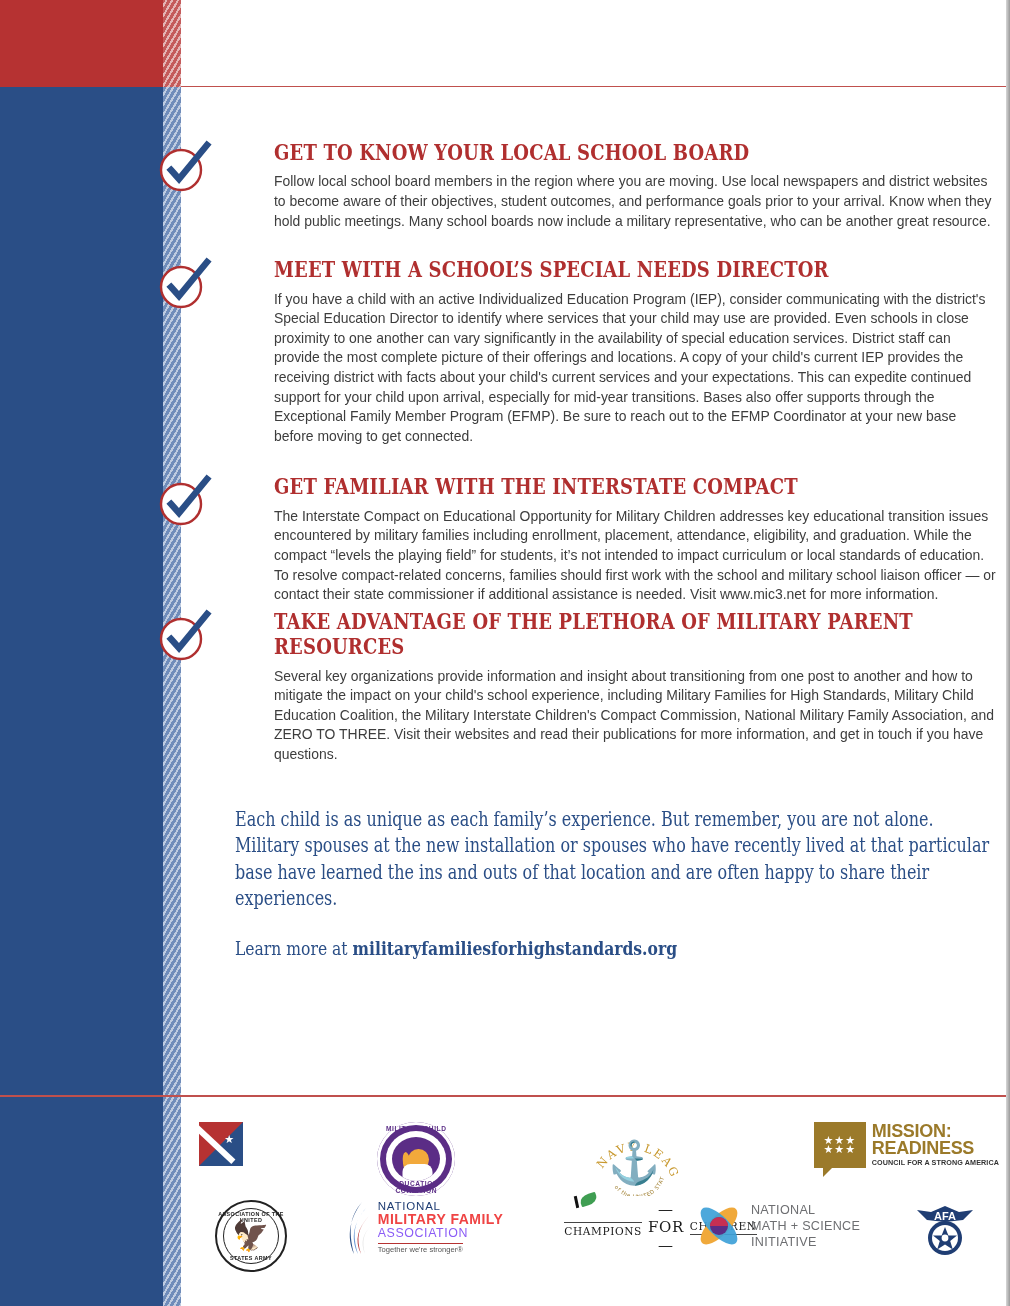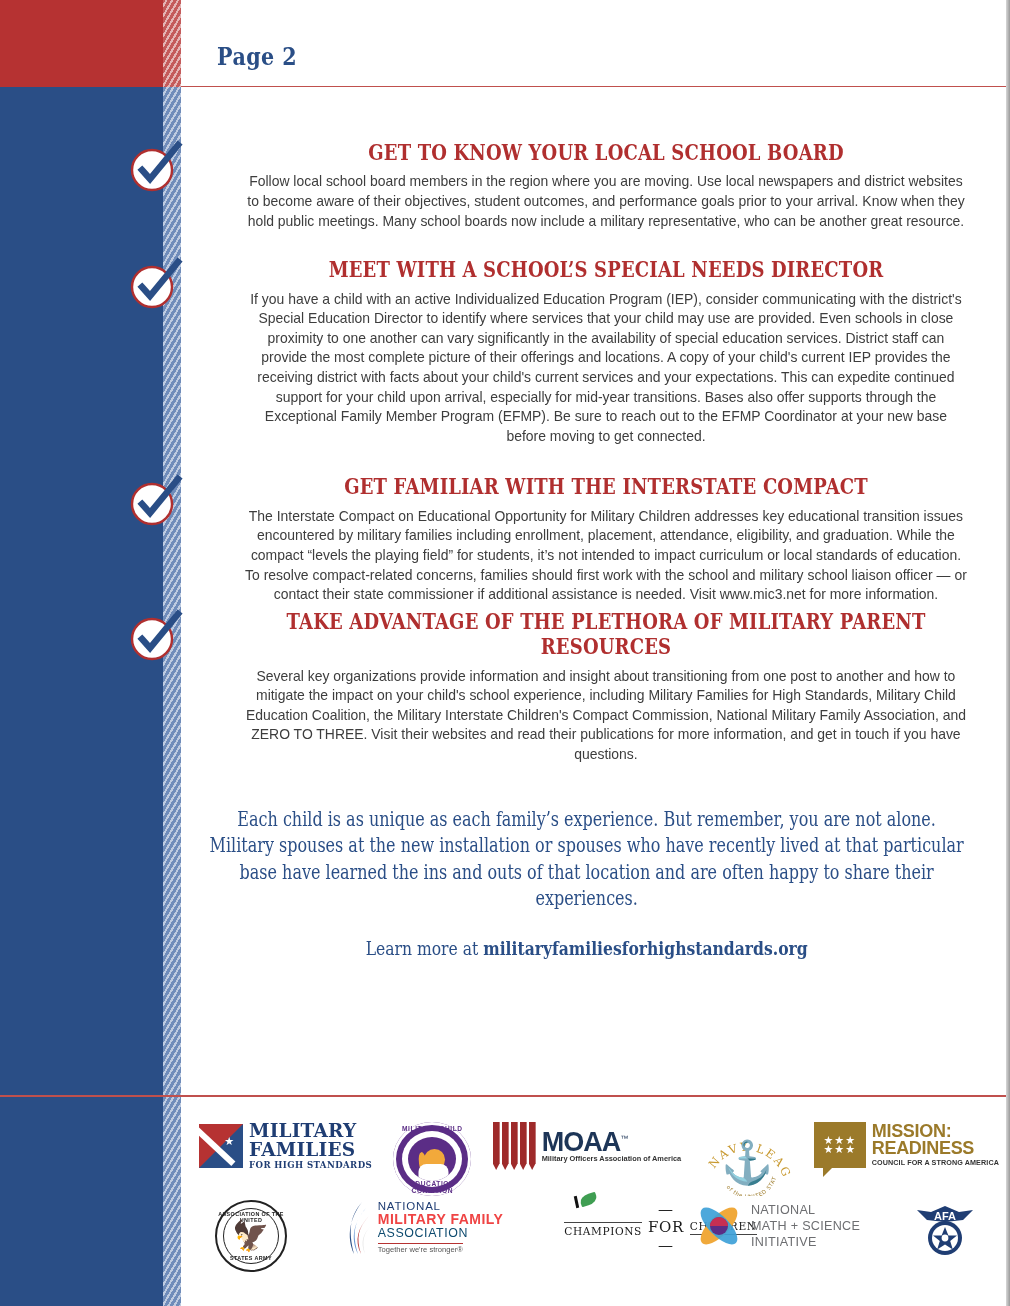--- a/index.html
+++ b/index.html
@@ -40,21 +40,21 @@
   .rule-top{position:absolute;left:181px;top:86px;right:4px;height:0;
     border-top:1.5px solid #c0504d;}
   .rule-bottom{position:absolute;left:0;top:1095px;right:4px;height:0;
     border-top:2px solid #c0504d;}
 
   
   .scan-edge{position:absolute;top:0;right:0;width:4px;height:1306px;
     background:linear-gradient(to right,#d8d8d8,#9a9a9a);}
 
   
-  .content{position:absolute;left:167px;top:92px;width:800px;text-align:center;}
+  .content{position:absolute;left:196px;top:92px;width:800px;}
 
   .section{position:relative;padding-left:78px;margin-bottom:4px;}
 
   
   .check{position:absolute;left:-39px;width:56px;height:56px;}
   .check svg{display:block;overflow:visible;}
 
   h2.heading{
     margin:0 0 7px 0;
     font-family:"DejaVu Serif", serif;
@@ -171,21 +171,21 @@
     color:#a5862f;font-size:30px;line-height:1;}
   .ausa .txt{position:absolute;left:0;right:0;text-align:center;
     font-size:5.4px;font-weight:700;color:#222;letter-spacing:.4px;}
   .ausa .txt.t{top:9px;}
   .ausa .txt.b{bottom:9px;}
 
   
   .nmfa-flame{width:30px;height:56px;position:relative;flex:none;}
   .nmfa-txt .n1{font-size:11.5px;letter-spacing:.8px;color:#1f3d73;font-weight:400;}
   .nmfa-txt .n2{font-size:14px;letter-spacing:.5px;color:#ef4444;font-weight:700;}
-  .nmfa-txt .n3{font-size:12.4px;letter-spacing:.6px;color:#0c4a6e;font-weight:400;}
+  .nmfa-txt .n3{font-size:12.4px;letter-spacing:.6px;color:#8b5cf6;font-weight:400;}
   .nmfa-txt .n4{font-size:7.6px;color:#555;margin-top:3px;border-top:1.5px solid #b63232;
     padding-top:2px;display:inline-block;}
 
   
   .cfc{width:80px;flex:none;text-align:center;}
   .cfc .apple{width:46px;height:44px;background:#a63040;margin:0 auto;
     border-radius:48% 48% 46% 46%;position:relative;}
   .cfc .apple:before{content:"";position:absolute;left:17px;top:-9px;width:2.5px;height:12px;
     background:#111;transform:rotate(-12deg);}
   .cfc .apple:after{content:"";position:absolute;left:22px;top:-11px;width:17px;height:11px;
@@ -209,23 +209,20 @@
 <div class="page">
 
   <div class="band-red"></div>
   <div class="band-blue"></div>
 
   <div class="stripe">
     <div class="seg red" style="top:0;height:87px;"></div>
     <div class="seg blue" style="top:87px;height:1219px;"></div>
   </div>
 
-  <div class="header">
-    <div class="page-title">Page 2</div>
-  </div>
   <div class="rule-top"></div>
 
   <div class="content">
 
     <div class="section sec1">
       <div class="check">
         <svg width="56" height="56" viewBox="0 0 56 56">
           <circle cx="24" cy="30" r="20" fill="#ffffff" stroke="#b02f2f" stroke-width="2.4"></circle>
           <path d="M14 30 L22 39 L50 5" fill="none" stroke="#2a4e86" stroke-width="6.5" stroke-linecap="square"></path>
         </svg>
@@ -278,54 +275,36 @@
 
   <div class="footer">
 
     <div class="logo-row row1">
 
       <div class="logo">
         <div class="mfhs-mark">
           <div class="wedge"></div>
             <div class="slash"></div>
             <div class="star">★</div>
-        </div>
-        <div class="logo-txt mfhs-txt">
-          <div class="l1">MILITARY</div>
-          <div class="l2">FAMILIES</div>
-          <div class="l3">FOR HIGH STANDARDS</div>
         </div>
       </div>
 
       <div class="logo">
         <div class="mcec">
           <div class="inner"></div>
           <div class="ring-t">MILITARY CHILD</div>
           <div class="ring-b">EDUCATION COALITION</div>
           <div class="disc">
             <div class="flame"></div>
               <div class="head"></div>
               <div class="shirt"></div>
           </div>
         </div>
       </div>
 
-      <div class="logo">
-        <div class="moaa-bars">
-            <i></i>
-            <i></i>
-            <i></i>
-            <i></i>
-            <i></i>
-          </div>
-        <div class="logo-txt moaa-txt">
-          <div class="m1"><span>MOAA</span><span class="tm">™</span></div>
-          <div class="m2">Military Officers Association of America</div>
-        </div>
-      </div>
 
       <div class="logo">
         <div class="navy">
           <svg class="arc" viewBox="0 0 90 74">
             <defs>
               <path id="nlTop" d="M10,52 A38,38 0 0 1 80,52"></path>
               <path id="nlBot" d="M20,56 A28,28 0 0 0 74,56"></path>
             </defs>
             <text font-family="DejaVu Serif, serif" font-size="11.5" fill="#c8992f" letter-spacing="2">
               <textPath href="#nlTop" startOffset="6%">NAVY LEAGUE</textPath>

